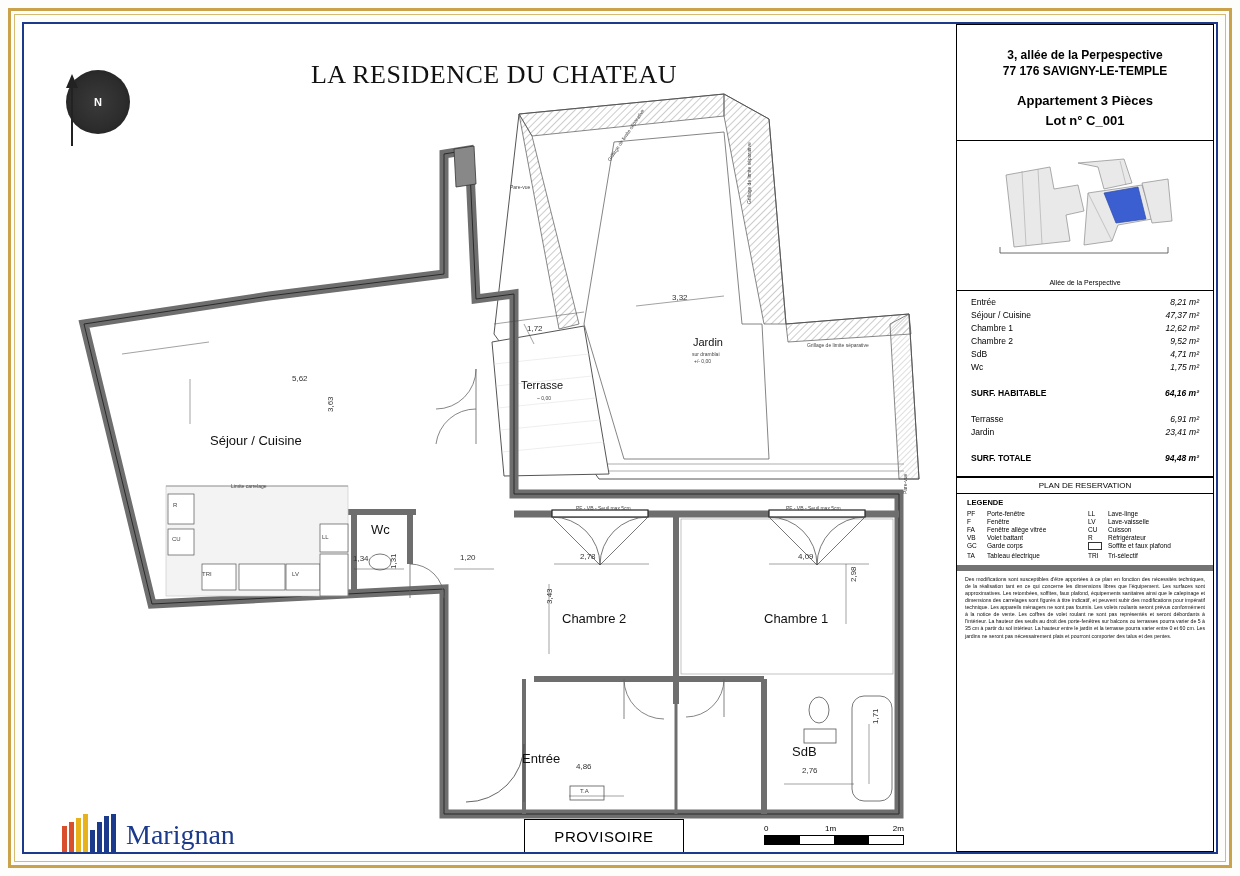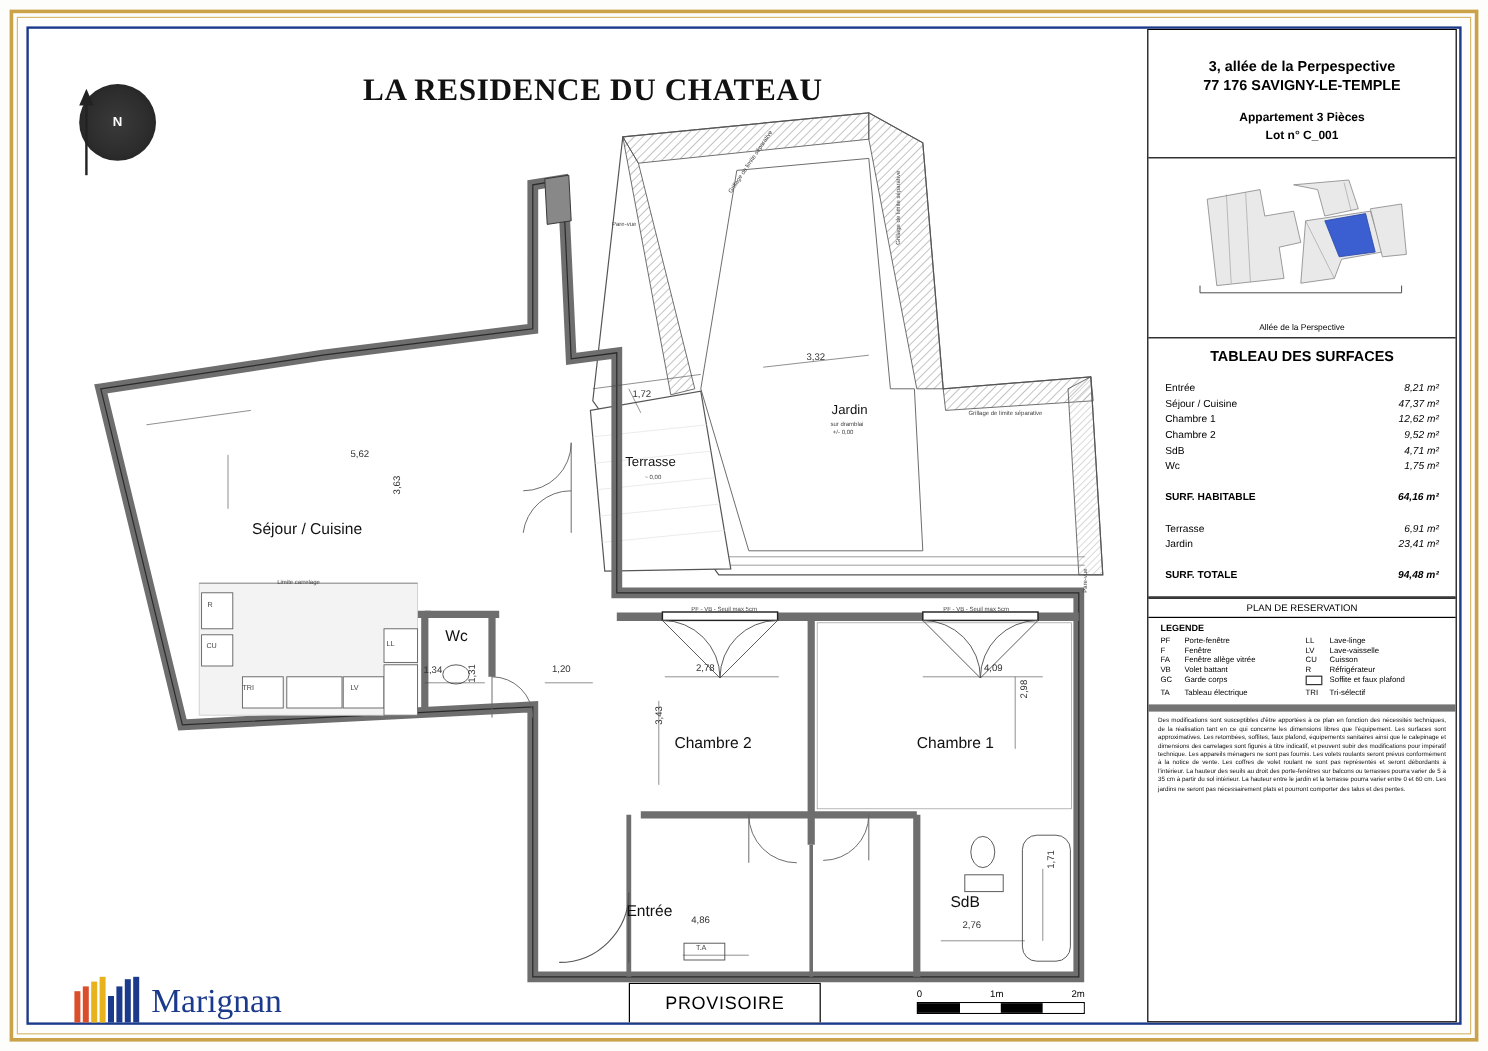--- a/index.html
+++ b/index.html
@@ -38,21 +38,20 @@
     border:1px solid #000;
     box-sizing:border-box;
     background:#fff;
     font-size:9px;
   }
   
   #plan-title{
     position:absolute;left:230px;top:36px;width:480px;text-align:center;
     font-size:26px;letter-spacing:.5px;color:#111;
     font-family:"Liberation Serif", serif;
-    font-weight:bold;
   }
   
   #compass{
     position:absolute;left:42px;top:46px;width:64px;height:64px;
     border-radius:50%;
     background:radial-gradient(circle at 50% 50%, #3a3a3a 0%, #2c2c2c 60%, #1a1a1a 100%);
   }
   #compass .n{
     position:absolute;left:50%;top:50%;transform:translate(-50%,-50%);
     color:#fff;font-size:11px;font-weight:bold;
@@ -100,21 +99,21 @@
   #logo{position:absolute;left:38px;top:790px;display:flex;align-items:center;gap:10px;justify-content:center;}
   #logo .bars{display:flex;gap:2px;height:42px;align-items:flex-end;}
   #logo .bars i{display:block;width:5px;background:#1b3a8c;}
   #logo .bars i.y{background:#e8b21c;}
   #logo .bars i.r{background:#d94f2b;}
   #logo .txt{font-size:28px;color:#1b3a8c;font-family:"Liberation Serif", serif;}
 
   
   .tb-sec{border-bottom:1px solid #000;padding:6px 8px;box-sizing:border-box;}
   .tb-addr{text-align:center;font-size:12px;font-weight:bold;line-height:1.35;padding-top:16px;}
-  .tb-apt{text-align:center;font-size:10px;font-weight:bold;line-height:1.5;padding-top:12px;}
+  .tb-apt{text-align:center;font-size:13px;font-weight:bold;line-height:1.5;padding-top:12px;}
   .tb-bat{text-align:center;font-size:10.5px;line-height:1.5;padding-bottom:8px;}
   .tb-key{height:150px;position:relative;padding:8px;}
   .keyplan{
     position:absolute;left:50%;top:8px;transform:translateX(-50%);
     width:186px;height:118px;background:#fff;border:0;
   }
   .keyplan-cap{position:absolute;bottom:4px;width:100%;text-align:center;font-size:7px;left:0;}
   .tb-tab-title{text-align:center;font-size:12px;font-weight:bold;padding:8px 0;}
   .surf-table{width:100%;font-size:8.5px;border-collapse:collapse;}
   .surf-table td{padding:1.5px 0;}
@@ -313,21 +312,21 @@
     <div class="tiny" style="left:149px;top:478px;font-size:6px;">R</div>
 
     <div class="dim" style="left:268px;top:350px;">5,62</div>
     <div class="dim rot" style="left:302px;top:388px;">3,63</div>
     <div class="dim" style="left:503px;top:300px;">1,72</div>
     <div class="dim" style="left:648px;top:269px;">3,32</div>
     <div class="dim" style="left:329px;top:530px;">1,34</div>
     <div class="dim rot" style="left:365px;top:545px;">1,31</div>
     <div class="dim" style="left:436px;top:529px;">1,20</div>
     <div class="dim" style="left:556px;top:528px;">2,78</div>
-    <div class="dim" style="left:796px;top:528px;">4,09</div>
+    <div class="dim" style="left:774px;top:528px;">4,09</div>
     <div class="dim rot" style="left:521px;top:580px;">3,43</div>
     <div class="dim rot" style="left:825px;top:558px;">2,98</div>
     <div class="dim" style="left:552px;top:738px;">4,86</div>
     <div class="dim" style="left:778px;top:742px;">2,76</div>
     <div class="dim rot" style="left:847px;top:700px;">1,71</div>
 
     <div id="provisoire">
       <span>PROVISOIRE</span>
     </div>
 
@@ -392,21 +391,20 @@
         <g stroke="#444" stroke-width="0.8">
           <line x1="8" y1="104" x2="176" y2="104"></line>
           <line x1="8" y1="104" x2="8" y2="98"></line>
           <line x1="176" y1="104" x2="176" y2="98"></line>
         </g>
       </svg>
       <div class="keyplan-cap">Allée de la Perspective</div>
     </div>
 
     <div style="border-bottom:1px solid #000;">
-      <div class="tb-tab-title">TABLEAU DES SURFACES</div>
       <div style="padding:4px 14px 12px 14px;">
         <table class="surf-table">
           <tbody>
             <tr>
                 <td>Entrée</td>
                 <td class="v">8,21 m²</td>
               </tr>
             <tr>
                 <td>Séjour / Cuisine</td>
                 <td class="v">47,37 m²</td>

